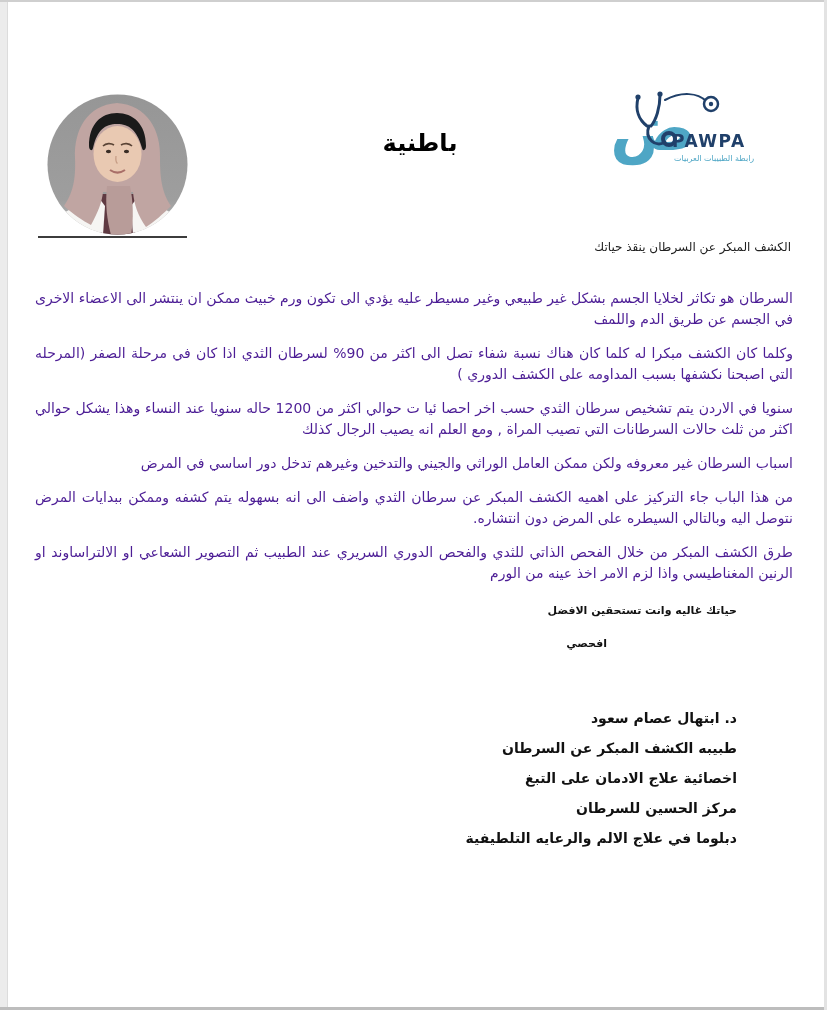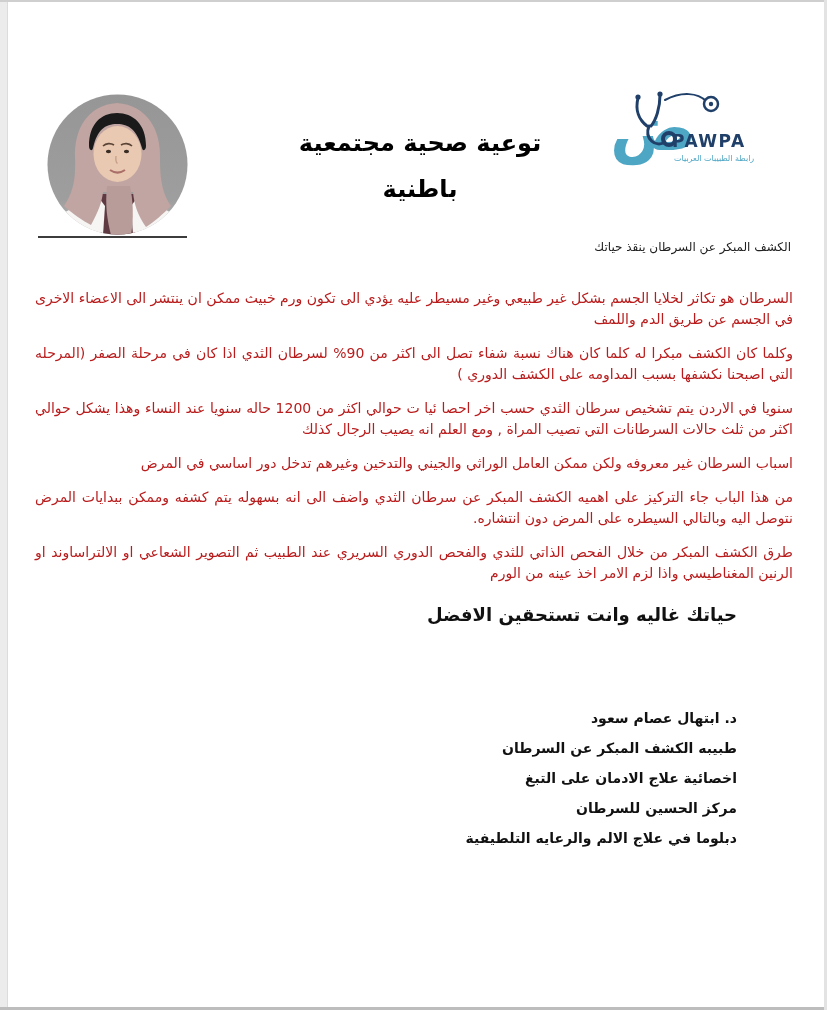--- a/index.html
+++ b/index.html
@@ -17,24 +17,24 @@
   .photo-underline{position:absolute;left:38px;top:236px;width:149px;height:2px;background:#3c3c3c;}
 
   .doc-title{
     position:absolute;left:255px;top:120px;width:330px;text-align:center;
     direction:rtl;font-weight:bold;font-size:24px;line-height:46px;color:#000;
   }
   .logo{position:absolute;left:608px;top:90px;width:150px;height:88px;}
 
   .intro{position:absolute;top:240px;right:36px;left:35px;direction:rtl;text-align:right;font-size:12px;color:#222;}
 
-  .content{position:absolute;top:288px;right:34px;left:35px;direction:rtl;font-size:14px;line-height:21px;color:#b91c1c;}
+  .content{position:absolute;top:288px;right:34px;left:35px;direction:rtl;font-size:14px;line-height:21px;color:#4c1d95;}
   .content p{margin:0 0 13px 0;text-align:justify;}
 
-  .highlight{position:absolute;top:604px;right:90px;left:35px;direction:rtl;text-align:right;font-weight:bold;font-size:18px;color:#111;}
+  .highlight{position:absolute;top:604px;right:90px;left:35px;direction:rtl;text-align:right;font-weight:bold;font-size:11px;color:#111;}
   .highlight .hl2{margin-top:20px;margin-right:130px;}
 
   .signature{position:absolute;top:703px;right:90px;left:35px;direction:rtl;text-align:right;font-weight:bold;font-size:14px;line-height:30px;color:#111;}
 </style>
 </head>
 <body>
 
 <div class="page">
 
   <div class="edge-left"></div>
@@ -75,21 +75,20 @@
         <ellipse cx="61.5" cy="57.5" rx="2.6" ry="1.8" fill="#3a2d26"></ellipse>
         <ellipse cx="79.5" cy="57.5" rx="2.6" ry="1.8" fill="#3a2d26"></ellipse>
         <path d="M69,62 C68.5,66 68.5,68 70.5,69.5" stroke="#c79e87" stroke-width="1.3" fill="none"></path>
         <path d="M63,76 C68,79.5 73,79.5 78,76" stroke="#a96f68" stroke-width="2" fill="none"></path>
       </g>
     </svg>
   </div>
   <div class="photo-underline"></div>
 
   <div class="doc-title">
-    <div>توعية صحية مجتمعية</div>
     <div>باطنية</div>
   </div>
 
   <div class="logo">
     <svg width="150" height="88" viewBox="0 0 150 88">
 
       <text x="2" y="60" font-size="64" font-weight="bold" fill="#4EA6C5" font-family="DejaVu Sans, sans-serif">ض</text>
 
       <g>
         <path d="M30,8 C27,20 31,30 39,36" stroke="#20406A" stroke-width="3" fill="none" stroke-linecap="round"></path>
@@ -114,20 +113,21 @@
     <p>السرطان هو تكاثر لخلايا الجسم بشكل غير طبيعي وغير مسيطر عليه يؤدي الى تكون ورم خبيث ممكن ان ينتشر الى الاعضاء الاخرى في  الجسم عن طريق الدم واللمف</p>
     <p>وكلما كان الكشف مبكرا له كلما كان هناك نسبة شفاء تصل الى  اكثر من 90% لسرطان الثدي اذا كان  في مرحلة الصفر (المرحله التي اصبحنا نكشفها بسبب المداومه على الكشف الدوري )</p>
     <p>سنويا في الاردن يتم تشخيص سرطان الثدي حسب اخر احصا ئيا ت حوالي اكثر من 1200 حاله سنويا عند النساء وهذا يشكل حوالي اكثر من ثلث حالات السرطانات التي تصيب المراة , ومع العلم انه يصيب الرجال كذلك</p>
     <p>اسباب السرطان غير معروفه ولكن ممكن العامل الوراثي والجيني والتدخين وغيرهم تدخل دور اساسي في المرض</p>
     <p>من هذا الباب  جاء التركيز على اهميه الكشف المبكر عن سرطان الثدي واضف الى انه بسهوله يتم كشفه وممكن ببدايات المرض نتوصل اليه وبالتالي السيطره على المرض دون انتشاره.</p>
     <p>طرق الكشف المبكر من خلال الفحص الذاتي للثدي والفحص الدوري السريري عند الطبيب ثم التصوير الشعاعي او الالتراساوند او الرنين المغناطيسي واذا لزم الامر اخذ عينه من الورم</p>
   </div>
 
   <div class="highlight">
     <div class="hl1">حياتك غاليه  وانت تستحقين الافضل</div>
+    <div class="hl2">افحصي</div>
   </div>
 
   <div class="signature">
     <div>د. ابتهال عصام سعود</div>
     <div>طبيبه الكشف المبكر عن السرطان</div>
     <div>اخصائية علاج الادمان على التبغ</div>
     <div>مركز الحسين للسرطان</div>
     <div>دبلوما في علاج الالم والرعايه التلطيفية</div>
   </div>
 

